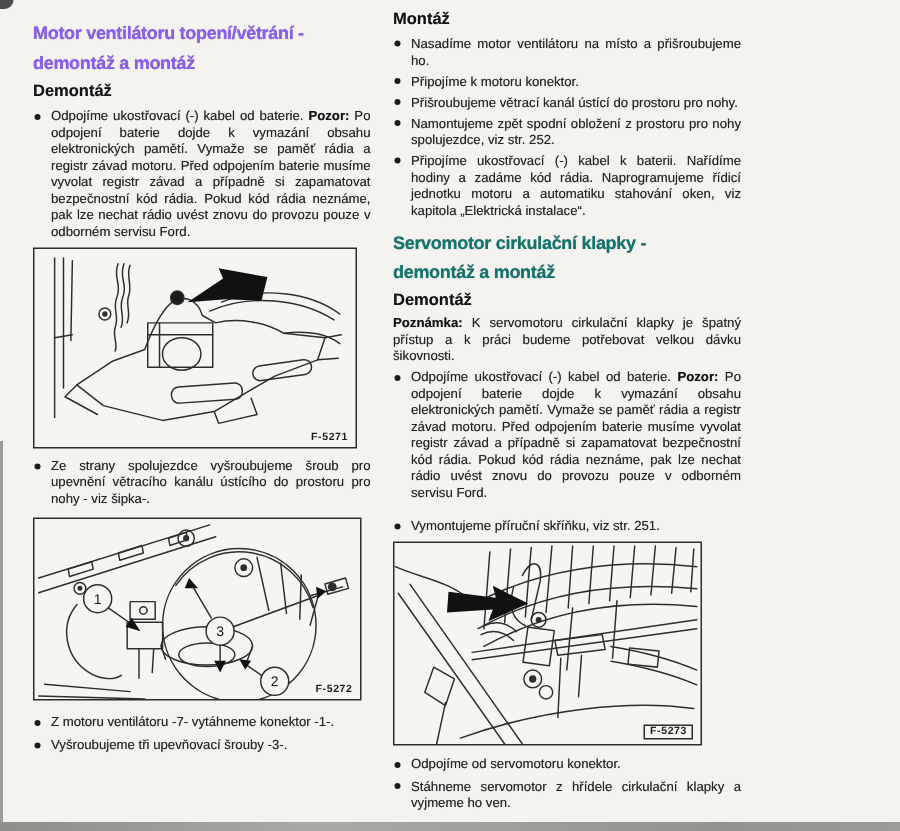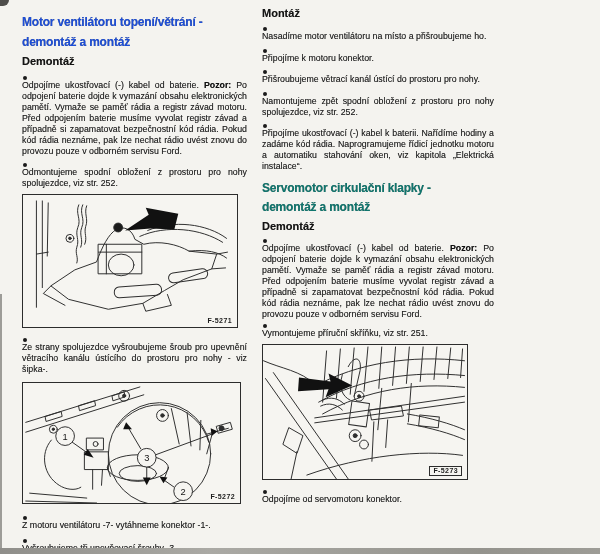--- a/index.html
+++ b/index.html
@@ -6,34 +6,34 @@
   body{
     width:600px;height:554px;position:relative;overflow:hidden;
     background:#f4f3ef;
     font-family:"Liberation Sans", sans-serif;
     color:#222;
   }
   .col{position:absolute;}
   .col-left{left:22px;top:12px;width:225px;}
   .col-right{left:262px;top:8px;width:232px;}
   .h1{
-    font-size:12px;font-weight:bold;color:#1d4ed8;line-height:20px;
+    font-size:12px;font-weight:bold;color:#8b5cf6;line-height:20px;
     letter-spacing:-0.2px;white-space:pre-line;width:240px;margin:0 0 4px 0;
     text-shadow:0 0 .5px rgba(20,20,20,.55);
   }
   .h2{
     font-size:12px;font-weight:bold;color:#0f766e;line-height:19px;
     letter-spacing:-0.2px;white-space:pre-line;width:240px;margin:0;
     text-shadow:0 0 .5px rgba(20,20,20,.55);
   }
   .sub{
     font-size:11px;font-weight:bold;color:#141414;line-height:11px;margin:0;
     text-shadow:0 0 .4px rgba(20,20,20,.5);
   }
-  .li{display:flex;align-items:flex-start;flex-direction:column;}
+  .li{display:flex;align-items:flex-start;}
   .dot{
     width:4px;height:4px;border-radius:50%;background:#1b1b1b;
     margin:3.5px 7px 0 1px;flex:none;
   }
   .t{
     font-size:8.8px;line-height:11px;margin:0;text-align:justify;
     color:#242424;text-shadow:0 0 .45px rgba(30,30,30,.5);
     hyphens:none;flex:1 1 auto;
   }
   .t b{color:#101010;}
@@ -64,24 +64,20 @@
   <h1 class="h1">Motor ventilátoru topení/větrání -
 demontáž a montáž</h1>
 
   <p class="sub">Demontáž</p>
 
   <div class="li" style="margin-top:5px">
     <span class="dot"></span>
     <p class="t"><span>Odpojíme ukostřovací (-) kabel od baterie. </span><b>Pozor:</b><span> Po odpojení baterie dojde k vymazání obsahu elektronických pamětí. Vymaže se paměť rádia a registr závad motoru. Před odpojením baterie musíme vyvolat registr závad a případně si zapamatovat bezpečnostní kód rádia. Pokud kód rádia neznáme, pak lze nechat rádio uvést znovu do provozu pouze v odborném servisu Ford.</span></p>
   </div>
 
-  <div class="li" style="margin-top:3px">
-    <span class="dot"></span>
-    <p class="t">Odmontujeme spodní obložení z prostoru pro nohy spolujezdce, viz str. 252.</p>
-  </div>
 
   <div class="fig" style="width:216px;height:134px;margin-top:5px">
     <svg viewBox="0 0 216 134">
       <g stroke="#2e2e2e" stroke-width="1" fill="none" stroke-linecap="round" stroke-linejoin="round">
         <path d="M13,6 L13,114"></path>
         <path d="M19,6 L19,94"></path>
         <path d="M25,8 L24,62"></path>
         <path d="M13,60 L25,58"></path>
         <path d="M56,10 c-4,9 3,14 -1,23 c-3,8 2,12 -1,20 c-2,7 2,10 0,16"></path>
         <path d="M60,10 c-4,9 3,14 -1,23 c-3,8 2,12 -1,20"></path>
@@ -200,27 +196,28 @@
   <div class="li" style="margin-top:3px">
     <span class="dot"></span>
     <p class="t">Připojíme ukostřovací (-) kabel k baterii. Nařídíme hodiny a zadáme kód rádia. Naprogramujeme řídicí jednotku motoru a automatiku stahování oken, viz kapitola „Elektrická instalace“.</p>
   </div>
 
   <h2 class="h2" style="margin-top:7px">Servomotor cirkulační klapky -
 demontáž a montáž</h2>
 
   <p class="sub" style="margin-top:4px">Demontáž</p>
 
+  <p class="t note" style="margin-top:4px"><b>Poznámka:</b><span> K servomotoru cirkulační klapky je špatný přístup a k práci budeme potřebovat velkou dávku šikovnosti.</span></p>
 
   <div class="li" style="margin-top:3.5px">
     <span class="dot"></span>
     <p class="t"><span>Odpojíme ukostřovací (-) kabel od baterie. </span><b>Pozor:</b><span> Po odpojení baterie dojde k vymazání obsahu elektronických pamětí. Vymaže se paměť rádia a registr závad motoru. Před odpojením baterie musíme vyvolat registr závad a případně si zapamatovat bezpečnostní kód rádia. Pokud kód rádia neznáme, pak lze nechat rádio uvést znovu do provozu pouze v odborném servisu Ford.</span></p>
   </div>
 
-  <div class="li" style="margin-top:0">
+  <div class="li" style="margin-top:11px">
     <span class="dot"></span>
     <p class="t">Vymontujeme příruční skříňku, viz str. 251.</p>
   </div>
 
   <div class="fig" style="width:206px;height:136px;margin-top:5px">
     <svg viewBox="0 0 206 136">
       <g stroke="#2e2e2e" stroke-width="1" fill="none" stroke-linecap="round" stroke-linejoin="round">
         <path d="M52,42 C95,18 150,10 204,16"></path>
         <path d="M56,58 C100,33 152,26 204,31"></path>
         <path d="M60,70 C105,45 154,38 204,43"></path>
@@ -263,15 +260,19 @@
       </g>
       <polygon points="90,41 66,29 68,37 36,33 35,47 66,45 63,53" fill="#111"></polygon>
     </svg>
     <span class="figlabel boxed">F-5273</span>
   </div>
 
   <div class="li" style="margin-top:7px">
     <span class="dot"></span>
     <p class="t">Odpojíme od servomotoru konektor.</p>
   </div>
+  <div class="li" style="margin-top:3.5px">
+    <span class="dot"></span>
+    <p class="t">Stáhneme servomotor z hřídele cirkulační klapky a vyjmeme ho ven.</p>
+  </div>
 </div>
 
 <div class="bottom-band"></div>
 
 </body></html>

